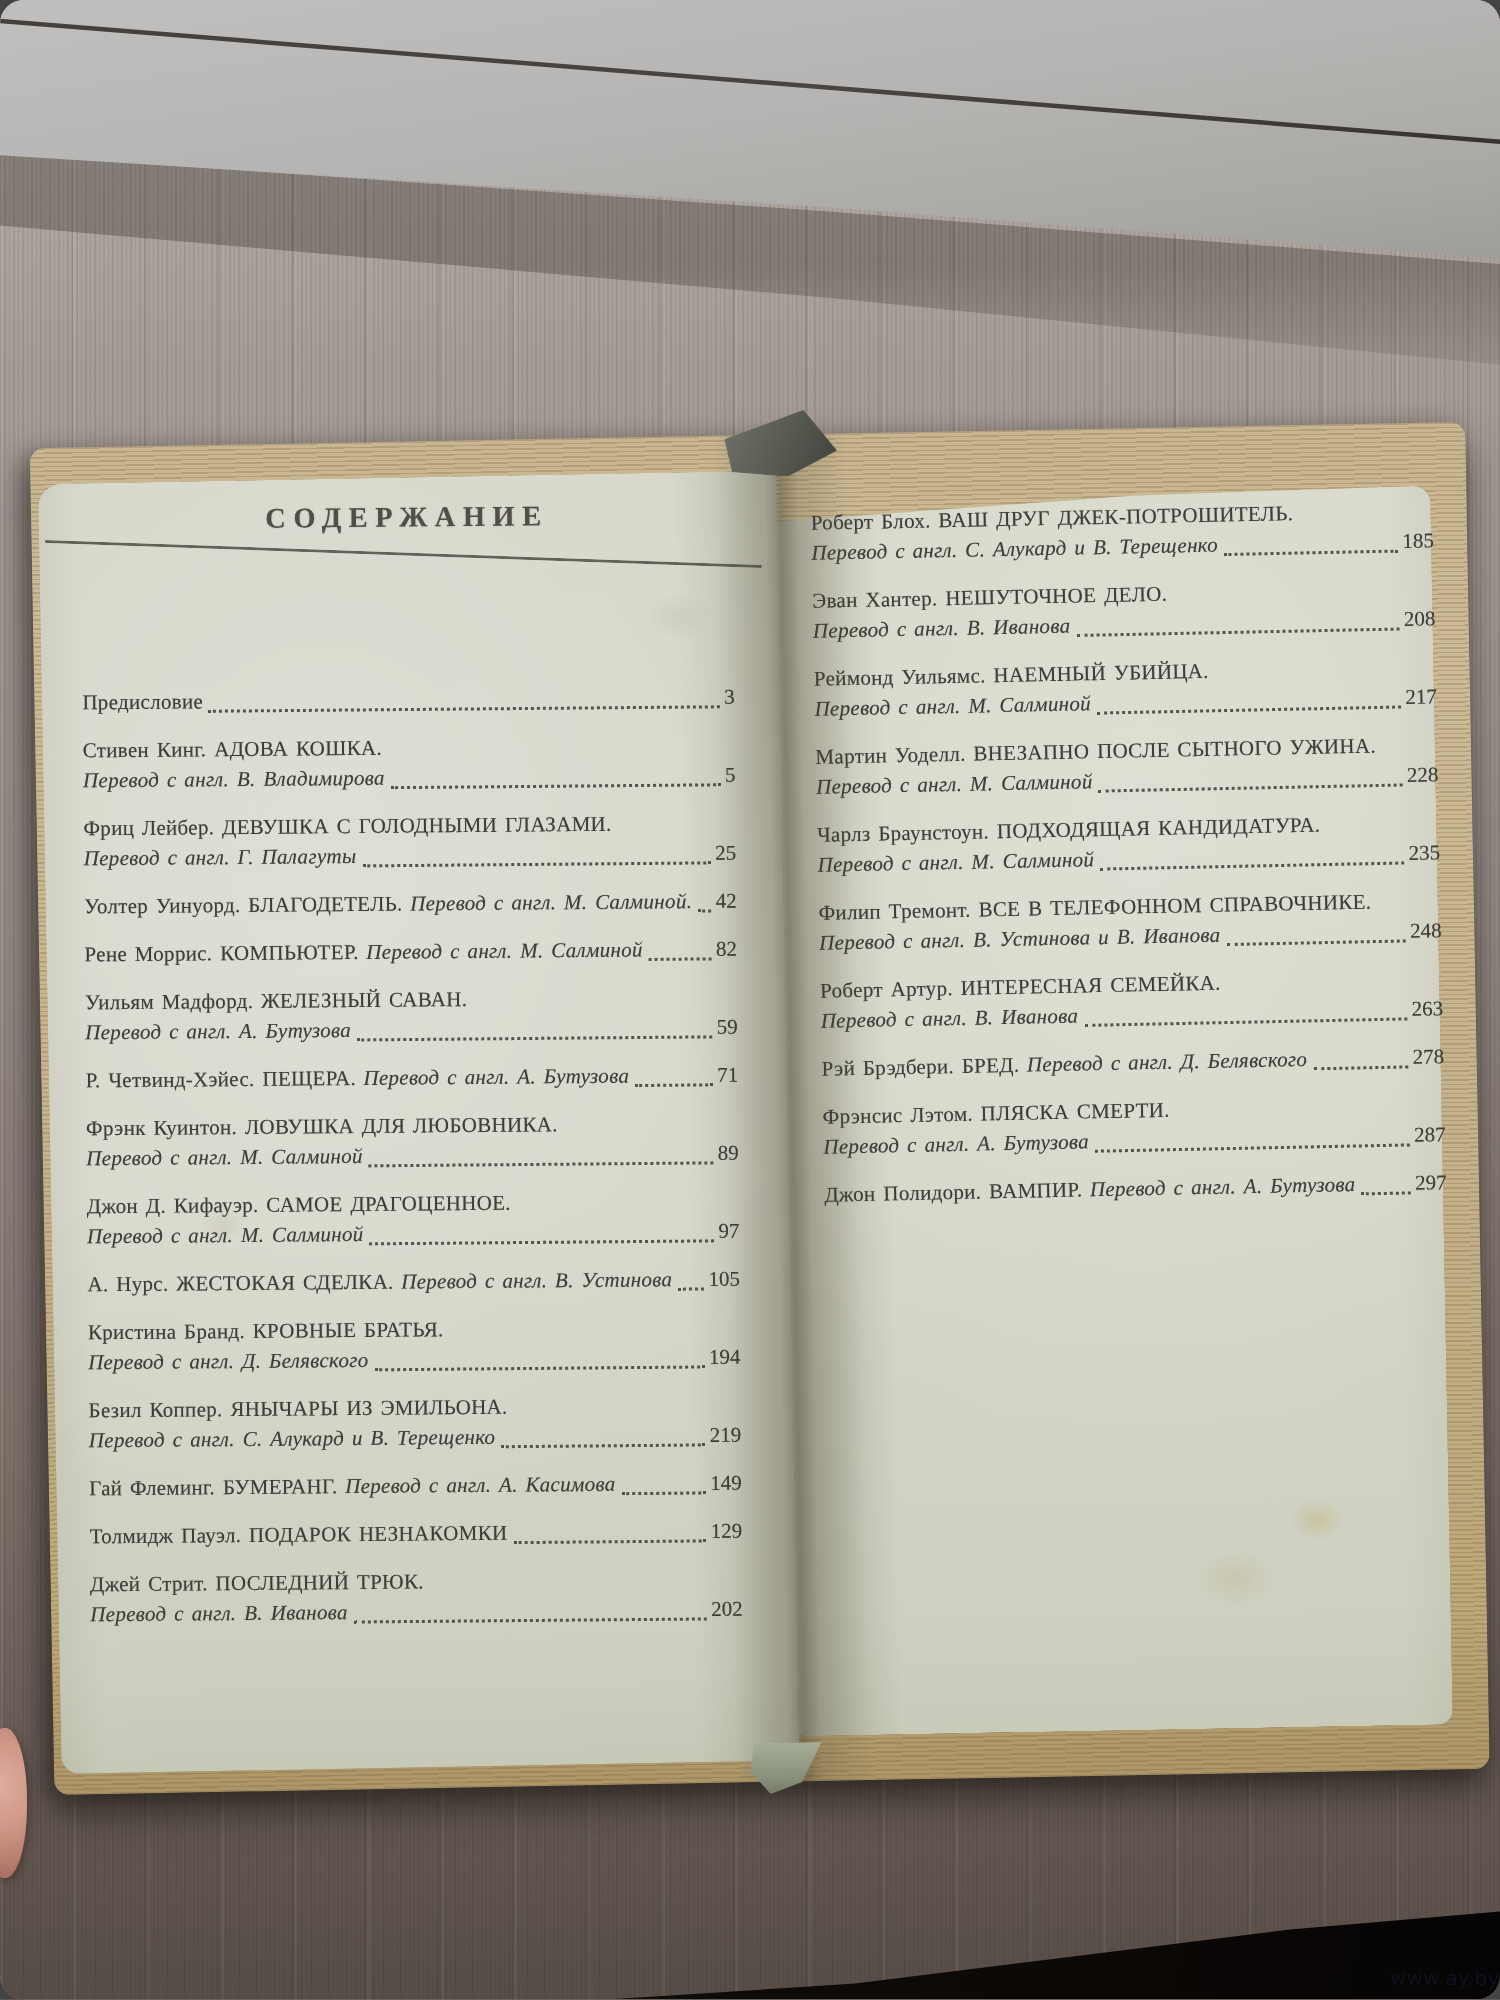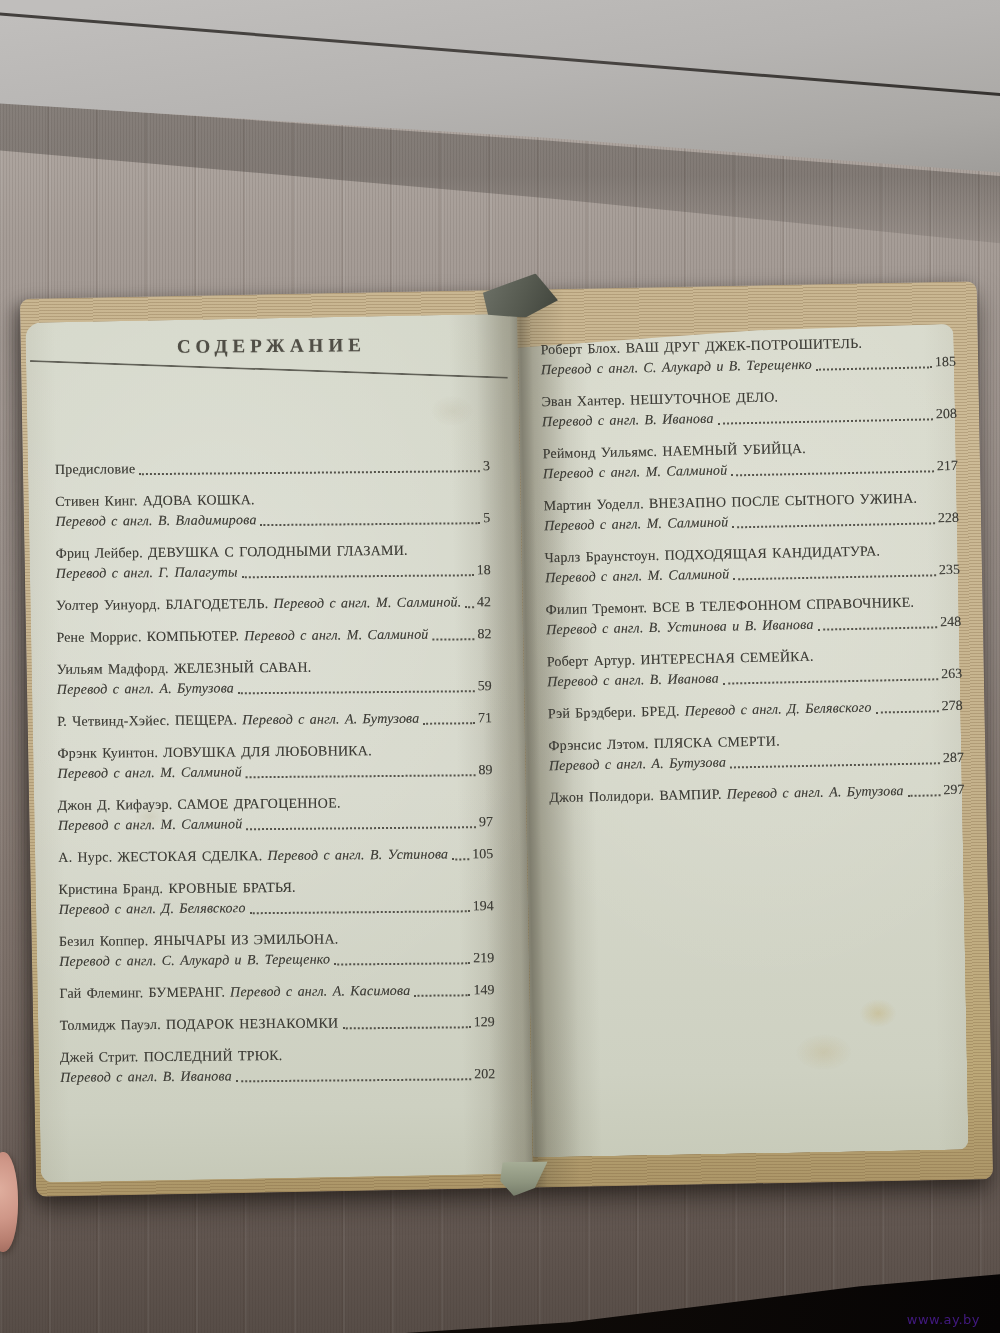--- a/index.html
+++ b/index.html
@@ -1,19 +1,20 @@
 <!DOCTYPE html>
 <html style="--ink: #3e3d37; --paper: #d6d8cb; --paper-edge: #c5b28c; --wood-light: #a69d97; --wood-dark: #574d47; --sill-gray: #b6b4b2; --shadow-black: #0f0b08;"><head>
 <meta charset="utf-8">
 <style>
   html,body{margin:0;padding:0;background:#444;}
   .scene{
     position:relative; width:1000px; height:1333px; overflow:hidden;
     font-family:"Liberation Serif","DejaVu Serif",serif;
     background:#9c938c;
+    border-radius:16px;
   }
   
   .wood{
     position:absolute; inset:0;
     background:
       repeating-linear-gradient(90deg, rgba(50,40,34,0.10) 0 1px, rgba(0,0,0,0) 1px 3px),
       repeating-linear-gradient(90deg, rgba(255,255,255,0.05) 0 2px, rgba(0,0,0,0) 2px 47px, rgba(60,45,35,0.10) 47px 49px),
       linear-gradient(180deg,#b2aaa4 6%, #a69d97 18%, #a09690 32%, #948a84 48%, #887c75 62%, #796d66 76%, #6b5f59 86%, #5f544e 94%, #574d47 100%);
   }
   
@@ -136,23 +137,23 @@
   }
   .pnum{font-size:14px;}
   
   .fingertip{
     position:absolute; left:-12px; top:1152px; width:30px; height:100px;
     border-radius:48%;
     background:radial-gradient(circle at 30% 38%, #e0af9f 0%, #cf9788 45%, #b87f70 78%, #a06a5d 100%);
     box-shadow:2px 2px 5px rgba(40,25,18,0.35);
   }
   .watermark{
-    position:absolute; right:20px; bottom:6px;
+    position:absolute; right:0; bottom:6px;
     font-family:"DejaVu Sans","Liberation Sans",sans-serif;
-    font-size:13px; color:#4c1d95; opacity:.85; letter-spacing:0.5px;
+    font-size:13px; color:#0f172a; opacity:.85; letter-spacing:0.5px;
   }
 </style>
 </head>
 <body>
 
 <div class="scene">
   <div class="wood"></div>
   <div class="sill-shadow"></div>
   <div class="sill"></div>
   <div class="sill-seam"></div>
@@ -190,21 +191,21 @@
             <span class="pnum">5</span>
           </div>
         </div>
         <div class="entry">
           <div class="line">
             <span class="t-roman">Фриц Лейбер. ДЕВУШКА С ГОЛОДНЫМИ ГЛАЗАМИ.</span>
           </div>
           <div class="line">
             <span class="t-italic">Перевод с англ. Г. Палагуты</span>
             <span class="dots"></span>
-            <span class="pnum">18</span>
+            <span class="pnum">25</span>
           </div>
         </div>
         <div class="entry">
           <div class="line">
             <span class="t-roman">Уолтер Уинуорд. БЛАГОДЕТЕЛЬ.</span>
             <span class="t-italic">Перевод с англ. М. Салминой.</span>
             <span class="dots"></span>
             <span class="pnum">42</span>
           </div>
         </div>

